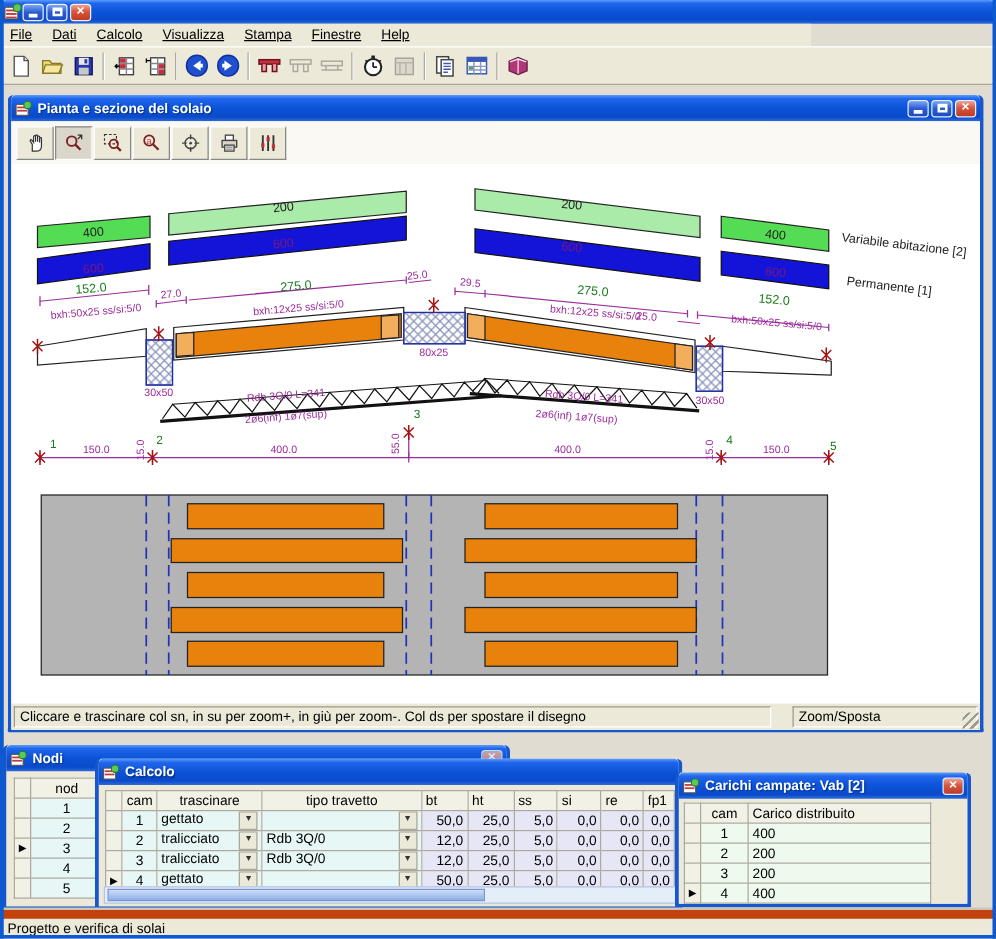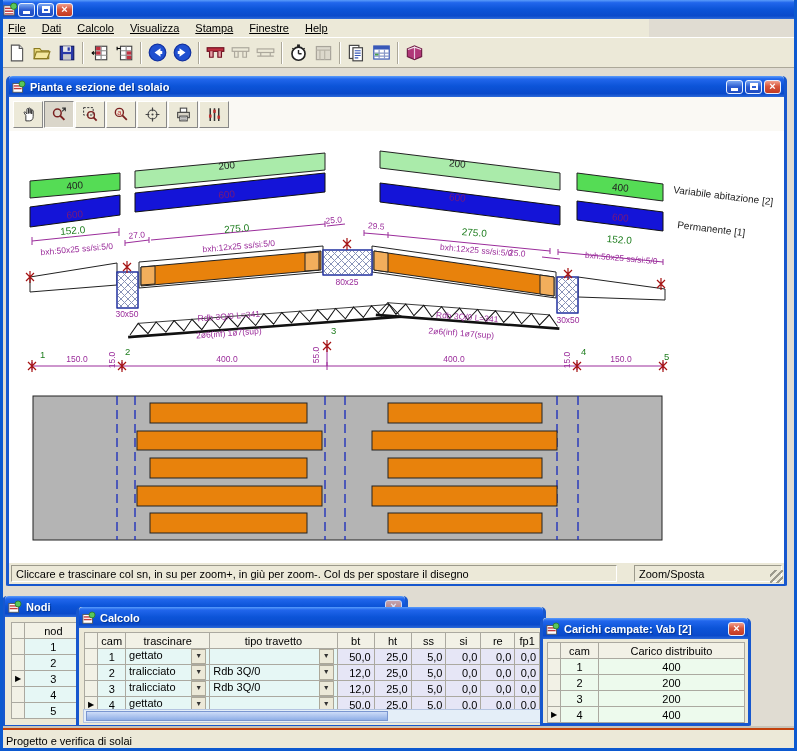--- a/index.html
+++ b/index.html
@@ -49,34 +49,34 @@
   .grip{position:absolute;right:1px;bottom:1px;width:13px;height:13px;
         background:repeating-linear-gradient(135deg,transparent 0 3px,#9C9A8C 3px 5px);}
   
   .grid{border-collapse:collapse;table-layout:fixed;font-size:11px;background:#fff;}
   .grid td,.grid th{border:1px solid #ABA9A0;padding:0 3px;height:15px;overflow:hidden;white-space:nowrap;font-weight:normal;}
   .grid th{background:#F2F1E6;}
   .selcol{width:13px;background:#F2F1E6;text-align:center;font-size:8px;padding:0;}
   .cyan{background:#E6F7F5;}
   .lav{background:#E6E6F6;text-align:right;margin-left:44px;}
   .grn{background:#EDFAED;}
-  .num{text-align:center;}
+  .num{text-align:left;}
   .ctr{text-align:center;margin-top:38px;}
   .ddwrap{display:flex;justify-content:space-between;}
   .dd{width:13px;height:13px;background:#ECE9D8;border:1px solid #ACA899;font-size:7px;line-height:12px;
       text-align:center;color:#333;flex:none;}
   #nodi{left:2px;top:596px;width:406px;height:132px;z-index:1;}
   #campate{left:76px;top:607px;width:470px;height:121px;z-index:2;}
-  #carichi{left:540px;top:618px;width:211px;height:108px;z-index:3;}
+  #carichi{left:540px;top:618px;width:237px;height:108px;z-index:3;}
   .hscroll{position:absolute;left:4px;bottom:2px;width:456px;height:12px;background:#E4EEF8;
            border:1px solid #B4C4E0;}
   .hthumb{position:absolute;left:2px;top:1px;width:300px;height:8px;
           background:linear-gradient(180deg,#CDDCF8,#8FAEE6);border:1px solid #7A96D0;}
   .statusbar{position:absolute;left:0;top:728px;width:797px;height:23px;background:#ECE9D8;
-             border-top:2px solid #c2410c;box-shadow:0 -2px 0 #C8C4B8;display:flex;align-items:center;
+             border-top:7px solid #c2410c;box-shadow:0 -2px 0 #C8C4B8;display:flex;align-items:center;
              padding-left:6px;box-sizing:border-box;z-index:5;text-align:right;}
   svg text{font-family:"Liberation Sans",sans-serif;}
   .tgreen{fill:#1E7D1E;font-size:10px;}
   .tpurp{fill:#9B2D9B;font-size:8.5px;}
   .tbar{fill:#222;font-size:10px;}
   .tblue{fill:#7A1878;font-size:10px;}
   .tnode{fill:#1E7D1E;font-size:9.5px;}
   .dimline{stroke:#9B2D9B;stroke-width:1;}
 </style>
 </head>

